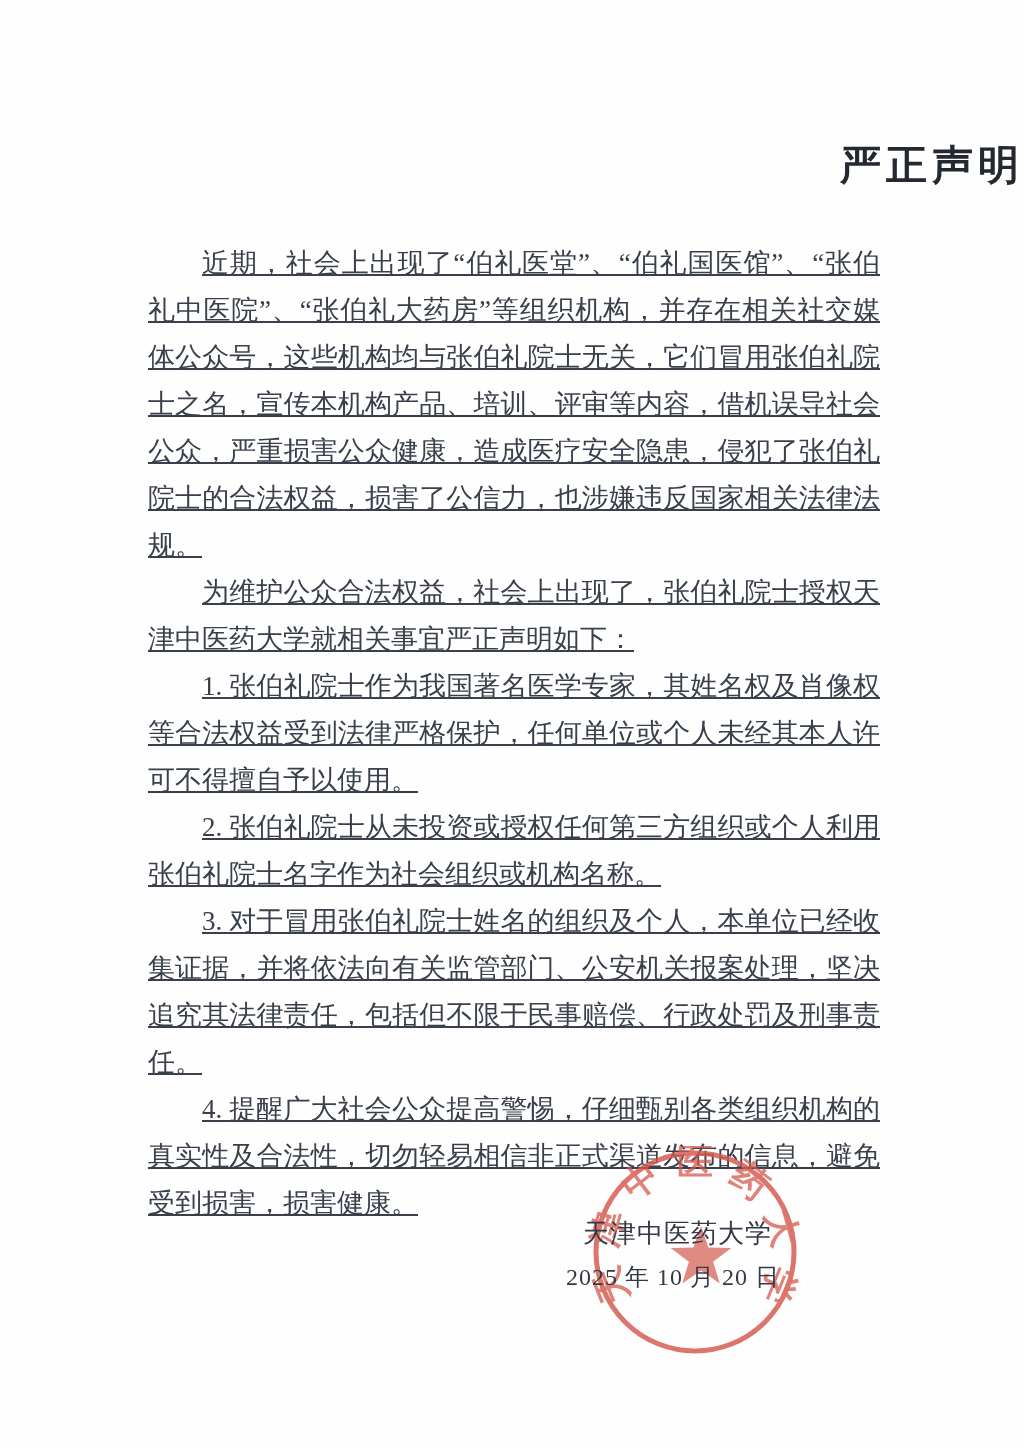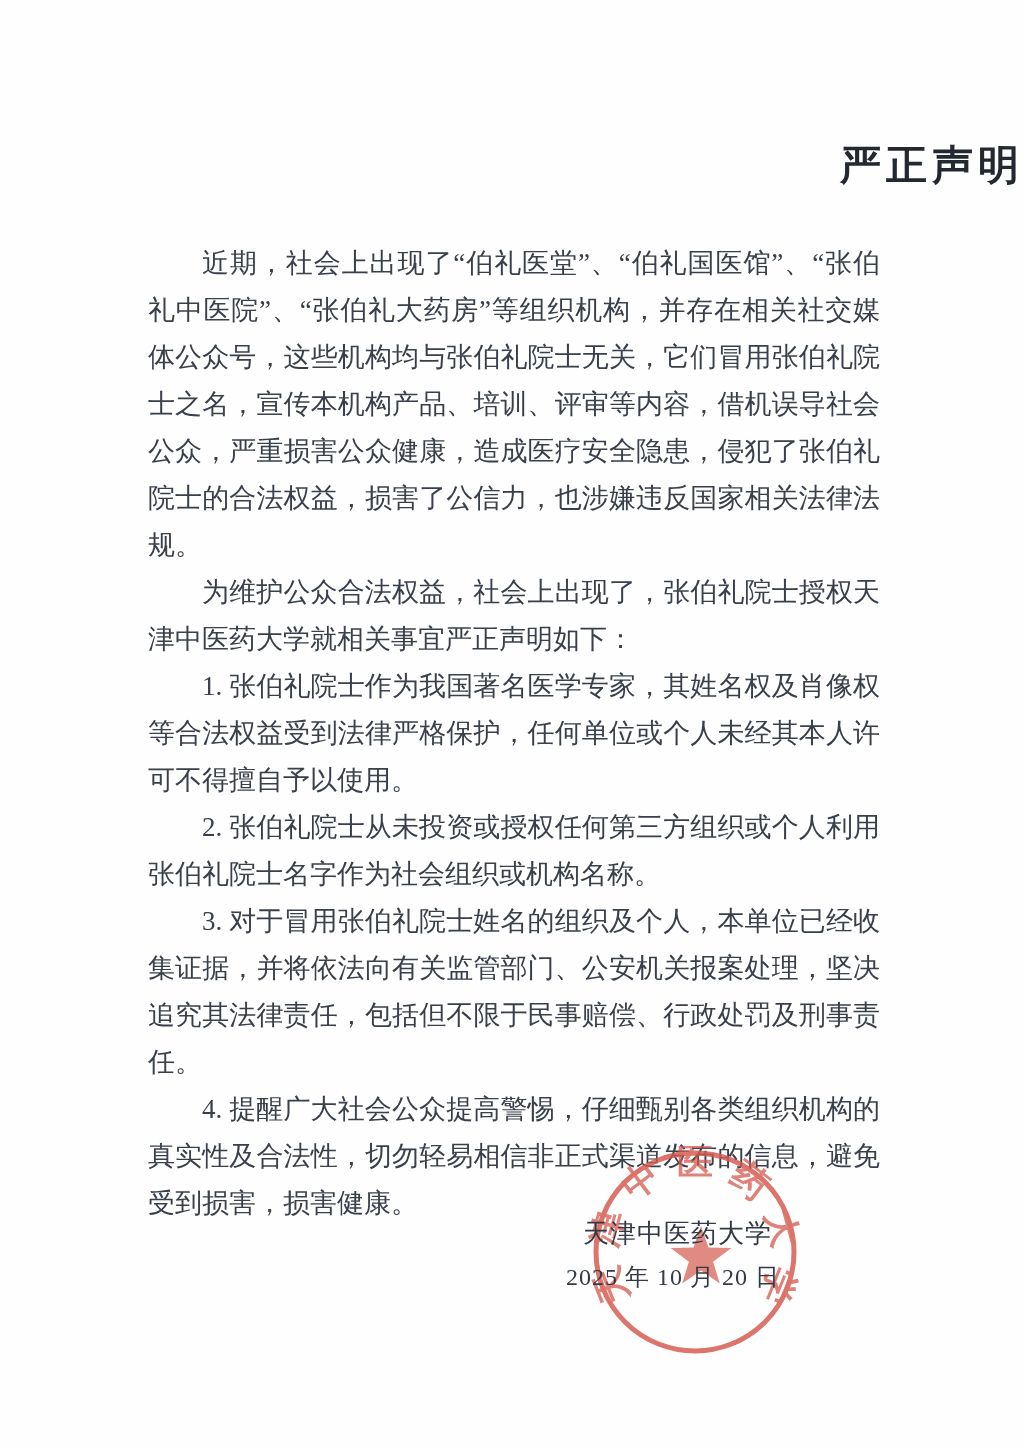--- a/index.html
+++ b/index.html
@@ -29,20 +29,21 @@
   }
   .body-text {
     position: absolute;
     top: 240px;
     left: 148px;
     width: 732px;
     font-size: 27px;
     line-height: 47px;
     color: #39404b;
     text-align: justify;
+    text-decoration: underline;
   }
   .body-text p {
     margin: 0;
     text-indent: 2em;
   }
   .seal-wrap {
     position: absolute;
     left: 588px;
     top: 1146px;
     width: 214px;

